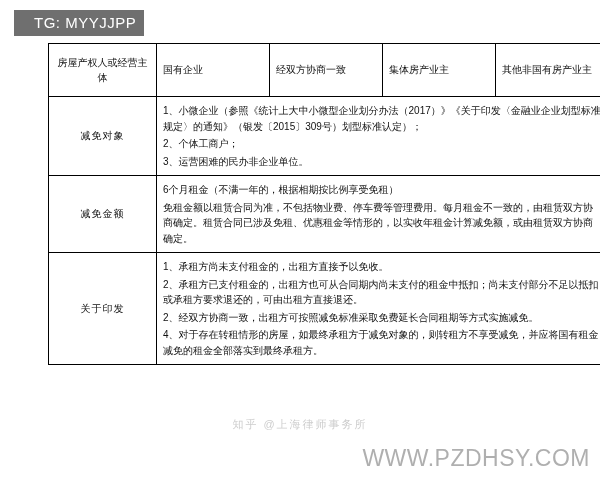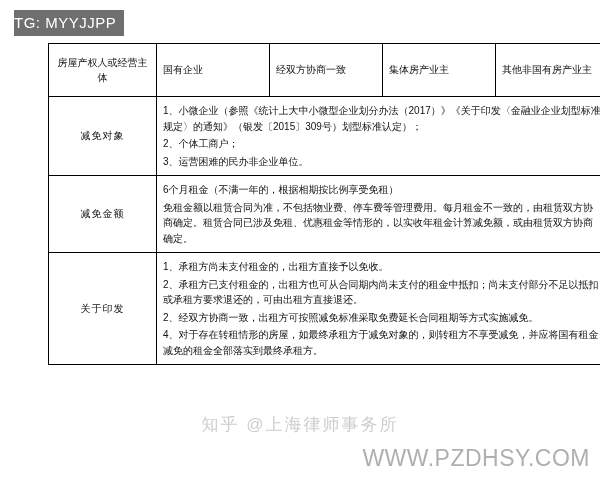--- a/index.html
+++ b/index.html
@@ -17,21 +17,21 @@
 
   
   .tg-tag {
     position: absolute;
     left: 14px;
     top: 10px;
     background: #6f6f6f;
     color: #ffffff;
     font-size: 15px;
     line-height: 1;
-    padding: 5px 8px 6px 0;
+    padding: 5px 8px 6px 20px;
     letter-spacing: 0.5px;
     font-family: "Liberation Sans", sans-serif;
   }
 
   
   .table-wrap {
     position: absolute;
     left: 48px;
     top: 43px;
     width: 505px;
@@ -83,21 +83,21 @@
     font-weight: normal;
   }
 
   
   .wm-center {
     position: absolute;
     left: 300px;
     top: 424px;
     transform: translate(-50%, -50%);
     color: rgba(120,120,120,0.38);
-    font-size: 17px;
+    font-size: 11px;
     letter-spacing: 2px;
     white-space: nowrap;
     pointer-events: none;
   }
   .wm-url {
     position: absolute;
     right: 10px;
     bottom: 8px;
     color: rgba(110,110,110,0.55);
     font-size: 23px;

